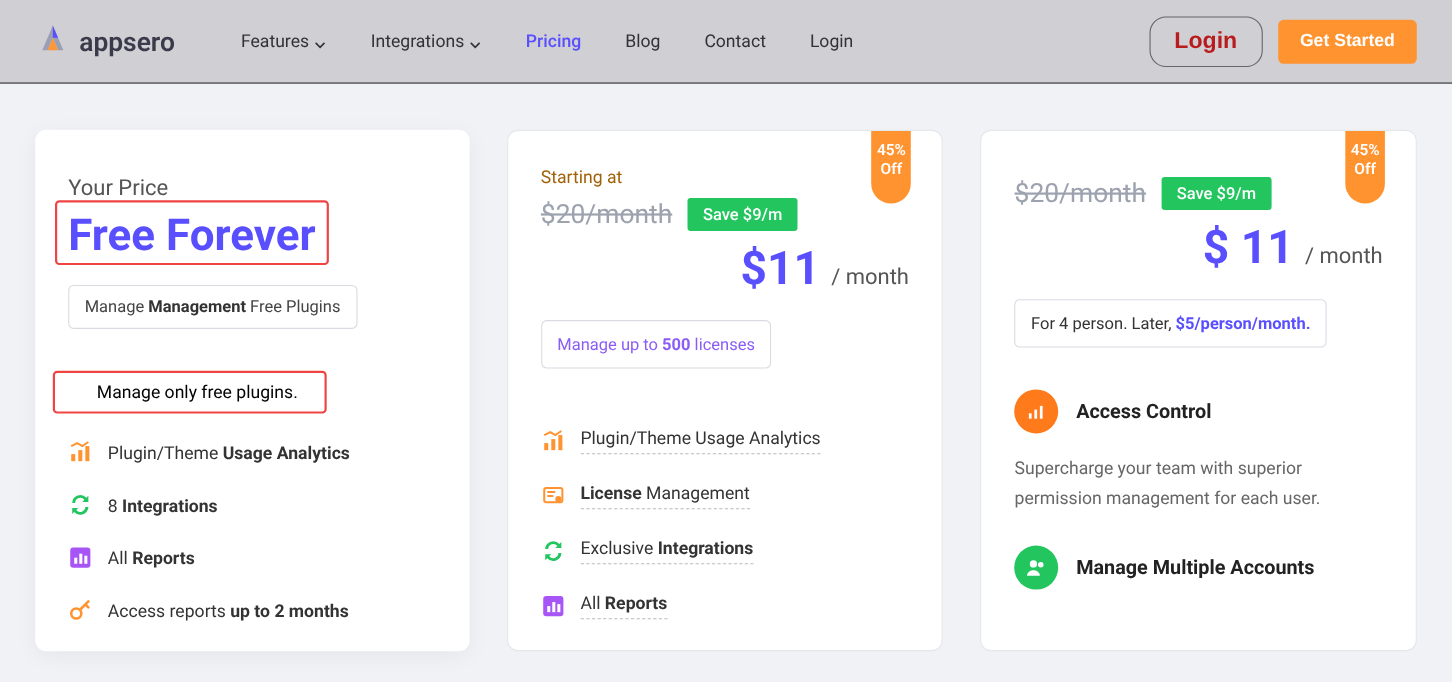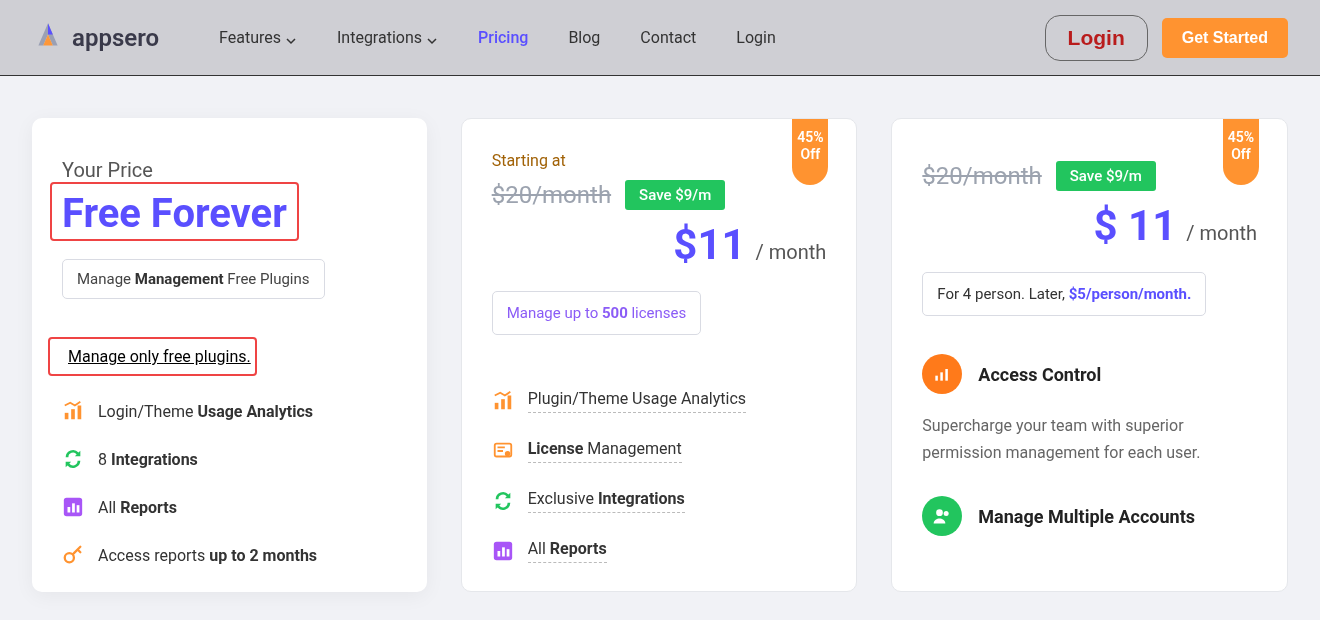--- a/index.html
+++ b/index.html
@@ -223,28 +223,27 @@
     flex-shrink: 0;
   }
   .feat .b { font-weight: 700; }
   .feat.underlined .txt {
     border-bottom: 1px dashed #bbb;
     padding-bottom: 4px;
   }
   .feat-hl {
     border: 2px solid #ef4444;
     border-radius: 4px;
-    padding: 8px 4px;
+    padding: 8px 24px;
     margin-left: -14px;
     width: fit-content;
     display: flex;
     gap: 14px;
     align-items: center;
     margin-bottom: 24px;
-    text-decoration: underline;
   }
 
   
   .teams-features {
     margin-top: 38px;
   }
   .tf-head {
     display: flex;
     align-items: center;
     gap: 16px;
@@ -345,21 +344,21 @@
       <div class="feat">
         <span class="icon">
           <svg viewBox="0 0 24 24">
               <rect x="3" y="14" width="4" height="7" class="ico-orange"></rect>
               <rect x="10" y="10" width="4" height="11" class="ico-orange"></rect>
               <rect x="17" y="6" width="4" height="15" class="ico-orange"></rect>
               <path d="M3 6l6-3 5 3 6-4" stroke="#ff9330" stroke-width="2" fill="none"></path>
             </svg>
         </span>
         <span class="txt">
-          <span>Login/Theme </span><span class="b">Usage Analytics</span>
+          <span>Plugin/Theme </span><span class="b">Usage Analytics</span>
         </span>
       </div>
       <div class="feat">
         <span class="icon">
           <svg viewBox="0 0 24 24">
               <path d="M4 10a8 8 0 0114-5l2-2v6h-6l2-2a5 5 0 00-9 3z" class="ico-green"></path>
               <path d="M20 14a8 8 0 01-14 5l-2 2v-6h6l-2 2a5 5 0 009-3z" class="ico-green"></path>
             </svg>
         </span>
         <span class="txt">

